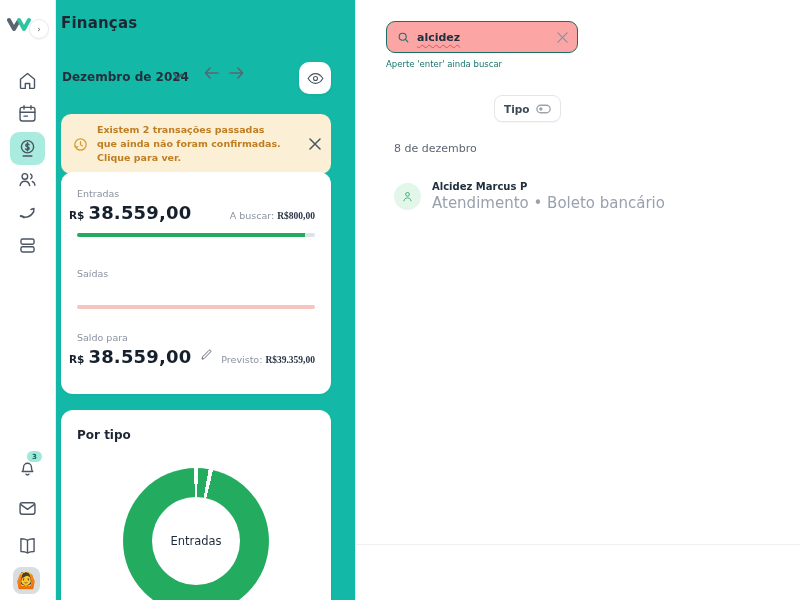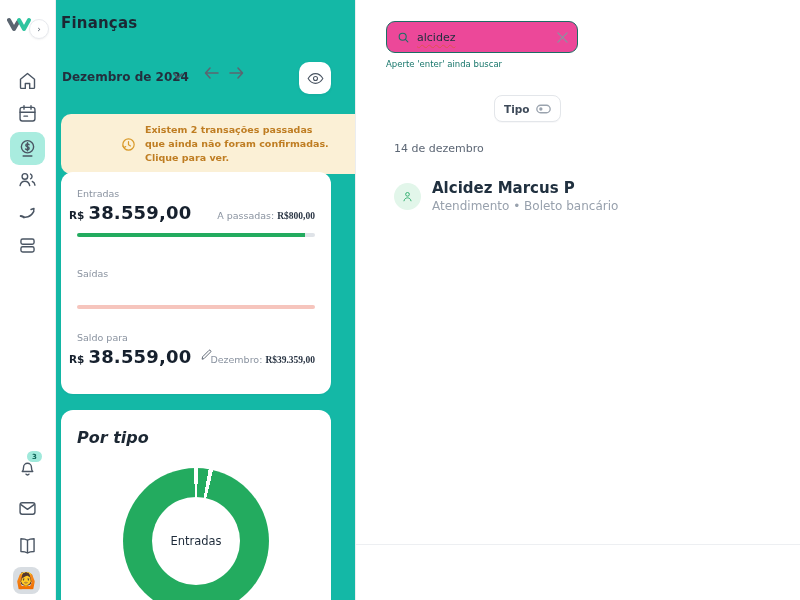--- a/index.html
+++ b/index.html
@@ -26,63 +26,63 @@
   .content{position:absolute;left:56px;top:0;width:299px;height:600px;background:#14b8a6;}
   .page-title{position:absolute;left:5px;top:14px;font-size:15px;font-weight:bold;letter-spacing:.2px;}
   .period-row{position:absolute;left:5px;top:62px;width:270px;height:32px;}
   .period-label{position:absolute;left:1px;top:8px;font-size:12px;font-weight:bold;color:#232f3d;cursor:pointer;}
   .chev{position:absolute;top:11px;cursor:pointer;}
   .nav-arrow{position:absolute;top:5px;font-size:13px;color:#5b6570;cursor:pointer;}
   .eye-btn{position:absolute;right:0;top:0;width:32px;height:32px;background:#fff;border-radius:10px;
     box-shadow:0 1px 3px rgba(20,30,50,.08);display:flex;align-items:center;justify-content:center;cursor:pointer;}
 
   .alert{position:absolute;left:5px;top:114px;width:270px;height:60px;background:#fbf0d6;border-radius:10px;
-    display:flex;align-items:center;cursor:pointer;padding-left:48px;}
+    display:flex;align-items:center;cursor:pointer;}
   .alert-icon{margin:0 8px 0 11px;flex:0 0 auto;}
   .alert-text{font-size:9.5px;line-height:1.45;font-weight:bold;color:#bf7d22;width:186px;}
   .alert-close{margin-left:auto;margin-right:10px;cursor:pointer;}
 
   .sum-card{position:absolute;left:5px;top:172px;width:270px;height:222px;background:#fff;border-radius:12px;
     box-shadow:0 1px 2px rgba(20,30,50,.04);}
   .sec-label{position:absolute;left:16px;font-size:9.5px;color:#8a93a0;}
   .val-row{position:absolute;left:8px;right:16px;height:22px;}
   .cur{font-size:10.5px;font-weight:600;color:#16202d;margin-right:4px;}
   .big-val{font-size:18px;font-weight:bold;color:#16202d;letter-spacing:.2px;}
   .aux{position:absolute;right:0;bottom:3px;font-size:9.5px;color:#8a93a0;}
   .aux b{color:#2a3544;margin-left:3px;font-family:Liberation Serif, serif;}
   .bar{position:absolute;left:16px;right:16px;height:4px;border-radius:2px;}
   .pencil{display:inline-block;margin-left:8px;vertical-align:2px;cursor:pointer;}
 
   .type-card{position:absolute;left:5px;top:410px;width:270px;height:230px;background:#fff;border-radius:12px;
     box-shadow:0 1px 2px rgba(20,30,50,.04);}
-  .type-title{position:absolute;left:16px;top:18px;font-size:16px;font-weight:bold;color:#1c2733;font-style:italic;}
+  .type-title{position:absolute;left:16px;top:18px;font-size:12px;font-weight:bold;color:#1c2733;}
   .donut{position:absolute;left:62px;top:58px;width:146px;height:146px;border-radius:50%;
     background:conic-gradient(#fff 0deg 1.5deg,#23ab5f 1.5deg 10deg,#fff 10deg 13.5deg,#23ab5f 13.5deg 358.5deg,#fff 358.5deg 360deg);}
   .donut-hole{position:absolute;left:29px;top:29px;width:88px;height:88px;border-radius:50%;background:#fff;
     display:flex;align-items:center;justify-content:center;font-size:11.5px;color:#1e2b3a;}
 
   
   .rightpanel{position:absolute;left:355px;top:0;width:445px;height:600px;background:#fff;border-left:1px solid #ebedf0;}
   .search-box{position:absolute;left:30px;top:21px;width:190px;height:30px;border:1.5px solid #1b6e64;border-radius:9px;
-    background:#ec4899;display:flex;align-items:center;cursor:text;}
+    background:#fca5a5;display:flex;align-items:center;cursor:text;font-weight:bold;}
   .search-box .q{margin:0 7px 0 10px;}
   .search-text{font-size:11px;color:#20303f;text-decoration:underline;text-decoration-style:wavy;
     text-decoration-color:#e05252;text-decoration-thickness:1px;text-underline-offset:3px;}
   .search-clear{margin-left:auto;margin-right:9px;cursor:pointer;}
   .search-hint{position:absolute;left:30px;top:59px;font-size:8.5px;color:#17766b;cursor:pointer;}
   .chip{position:absolute;top:95px;height:25px;background:#fff;border:1px solid #e3e6ea;border-radius:8px;
     display:flex;align-items:center;padding:0 9px;font-size:10.5px;font-weight:600;color:#3e4a59;cursor:pointer;
     box-shadow:0 1px 1px rgba(20,30,50,.03);}
   .chip .cicon{margin-left:6px;}
   .date-header{position:absolute;left:38px;top:142px;font-size:11px;color:#5d6775;}
   .tx-item{position:absolute;left:38px;top:178px;width:380px;height:36px;display:flex;align-items:center;cursor:pointer;}
   .tx-avatar{width:27px;height:27px;border-radius:50%;background:#e2f6ea;display:flex;align-items:center;justify-content:center;flex:0 0 auto;}
   .tx-info{margin-left:11px;}
-  .tx-name{font-size:15px;font-weight:bold;color:#20303f;}
-  .tx-details{font-size:12px;color:#98a1ad;margin-top:2px;}
+  .tx-name{font-size:10px;font-weight:bold;color:#20303f;}
+  .tx-details{font-size:15px;color:#98a1ad;margin-top:2px;}
   .bottom-divider{position:absolute;left:0;top:544px;width:445px;height:1px;background:#edeff2;}
 </style>
 </head>
 <body>
 
 <div id="app">
 
   <div class="sidebar">
     <div class="logo">
       <svg width="30" height="22" viewBox="0 0 30 22">
@@ -195,33 +195,33 @@
             <path d="M1 1l10 10M11 1L1 11" stroke="#4a5563" stroke-width="1.5" stroke-linecap="round"></path>
           </svg>
       </span>
     </div>
 
     <div class="sum-card">
 
       <div class="sec-label" style="top:16px">Entradas</div>
       <div class="val-row" style="top:30px">
         <span class="cur">R$</span><span class="big-val">38.559,00</span>
-        <span class="aux"><span>A passadas:</span><b>R$800,00</b></span>
+        <span class="aux"><span>A buscar:</span><b>R$800,00</b></span>
       </div>
       <div class="bar" style="top:61px;background:linear-gradient(to right,#23ab5f 0 96%,#dfe3e8 96% 100%)"></div>
 
       <div class="sec-label" style="top:96px">Saídas</div>
       <div class="bar" style="top:133px;background:#f6c5bd"></div>
 
       <div class="sec-label" style="top:160px">Saldo para</div>
       <div class="val-row" style="top:174px">
         <span class="cur">R$</span><span class="big-val">38.559,00</span><span class="pencil"><svg width="13" height="13" viewBox="0 0 24 24">
               <path class="st" d="M4 20l.8-3.8L16.6 4.4a1.8 1.8 0 0 1 2.6 0l.4.4a1.8 1.8 0 0 1 0 2.6L7.8 19.2z" stroke="#5a6472"></path>
             </svg></span>
-        <span class="aux"><span>Dezembro:</span><b>R$39.359,00</b></span>
+        <span class="aux"><span>Previsto:</span><b>R$39.359,00</b></span>
       </div>
     </div>
 
     <div class="type-card">
       <div class="type-title">Por tipo</div>
       <div class="donut">
         <div class="donut-hole">
           <span>Entradas</span>
         </div>
       </div>
@@ -248,21 +248,21 @@
     <div class="chip" style="left:138px">
       <span>Tipo</span>
       <span class="cicon">
         <svg width="15" height="10" viewBox="0 0 18 11">
             <rect x="1" y="1" width="16" height="9" rx="4.5" fill="none" stroke="#9aa3ae" stroke-width="1.6"></rect>
             <circle cx="5.8" cy="5.5" r="2" fill="#9aa3ae"></circle>
           </svg>
       </span>
     </div>
 
-    <div class="date-header">14 de dezembro</div>
+    <div class="date-header">8 de dezembro</div>
 
     <div class="tx-item">
       <div class="tx-avatar">
         <svg width="13" height="13" viewBox="0 0 24 24">
           <circle cx="12" cy="8" r="3.4" fill="none" stroke="#2fae6e" stroke-width="1.8"></circle>
           <path d="M5.5 20c.8-3.6 3.2-5.5 6.5-5.5s5.7 1.9 6.5 5.5" fill="none" stroke="#2fae6e" stroke-width="1.8" stroke-linecap="round"></path>
         </svg>
       </div>
       <div class="tx-info">
         <div class="tx-name">Alcidez Marcus P</div>

